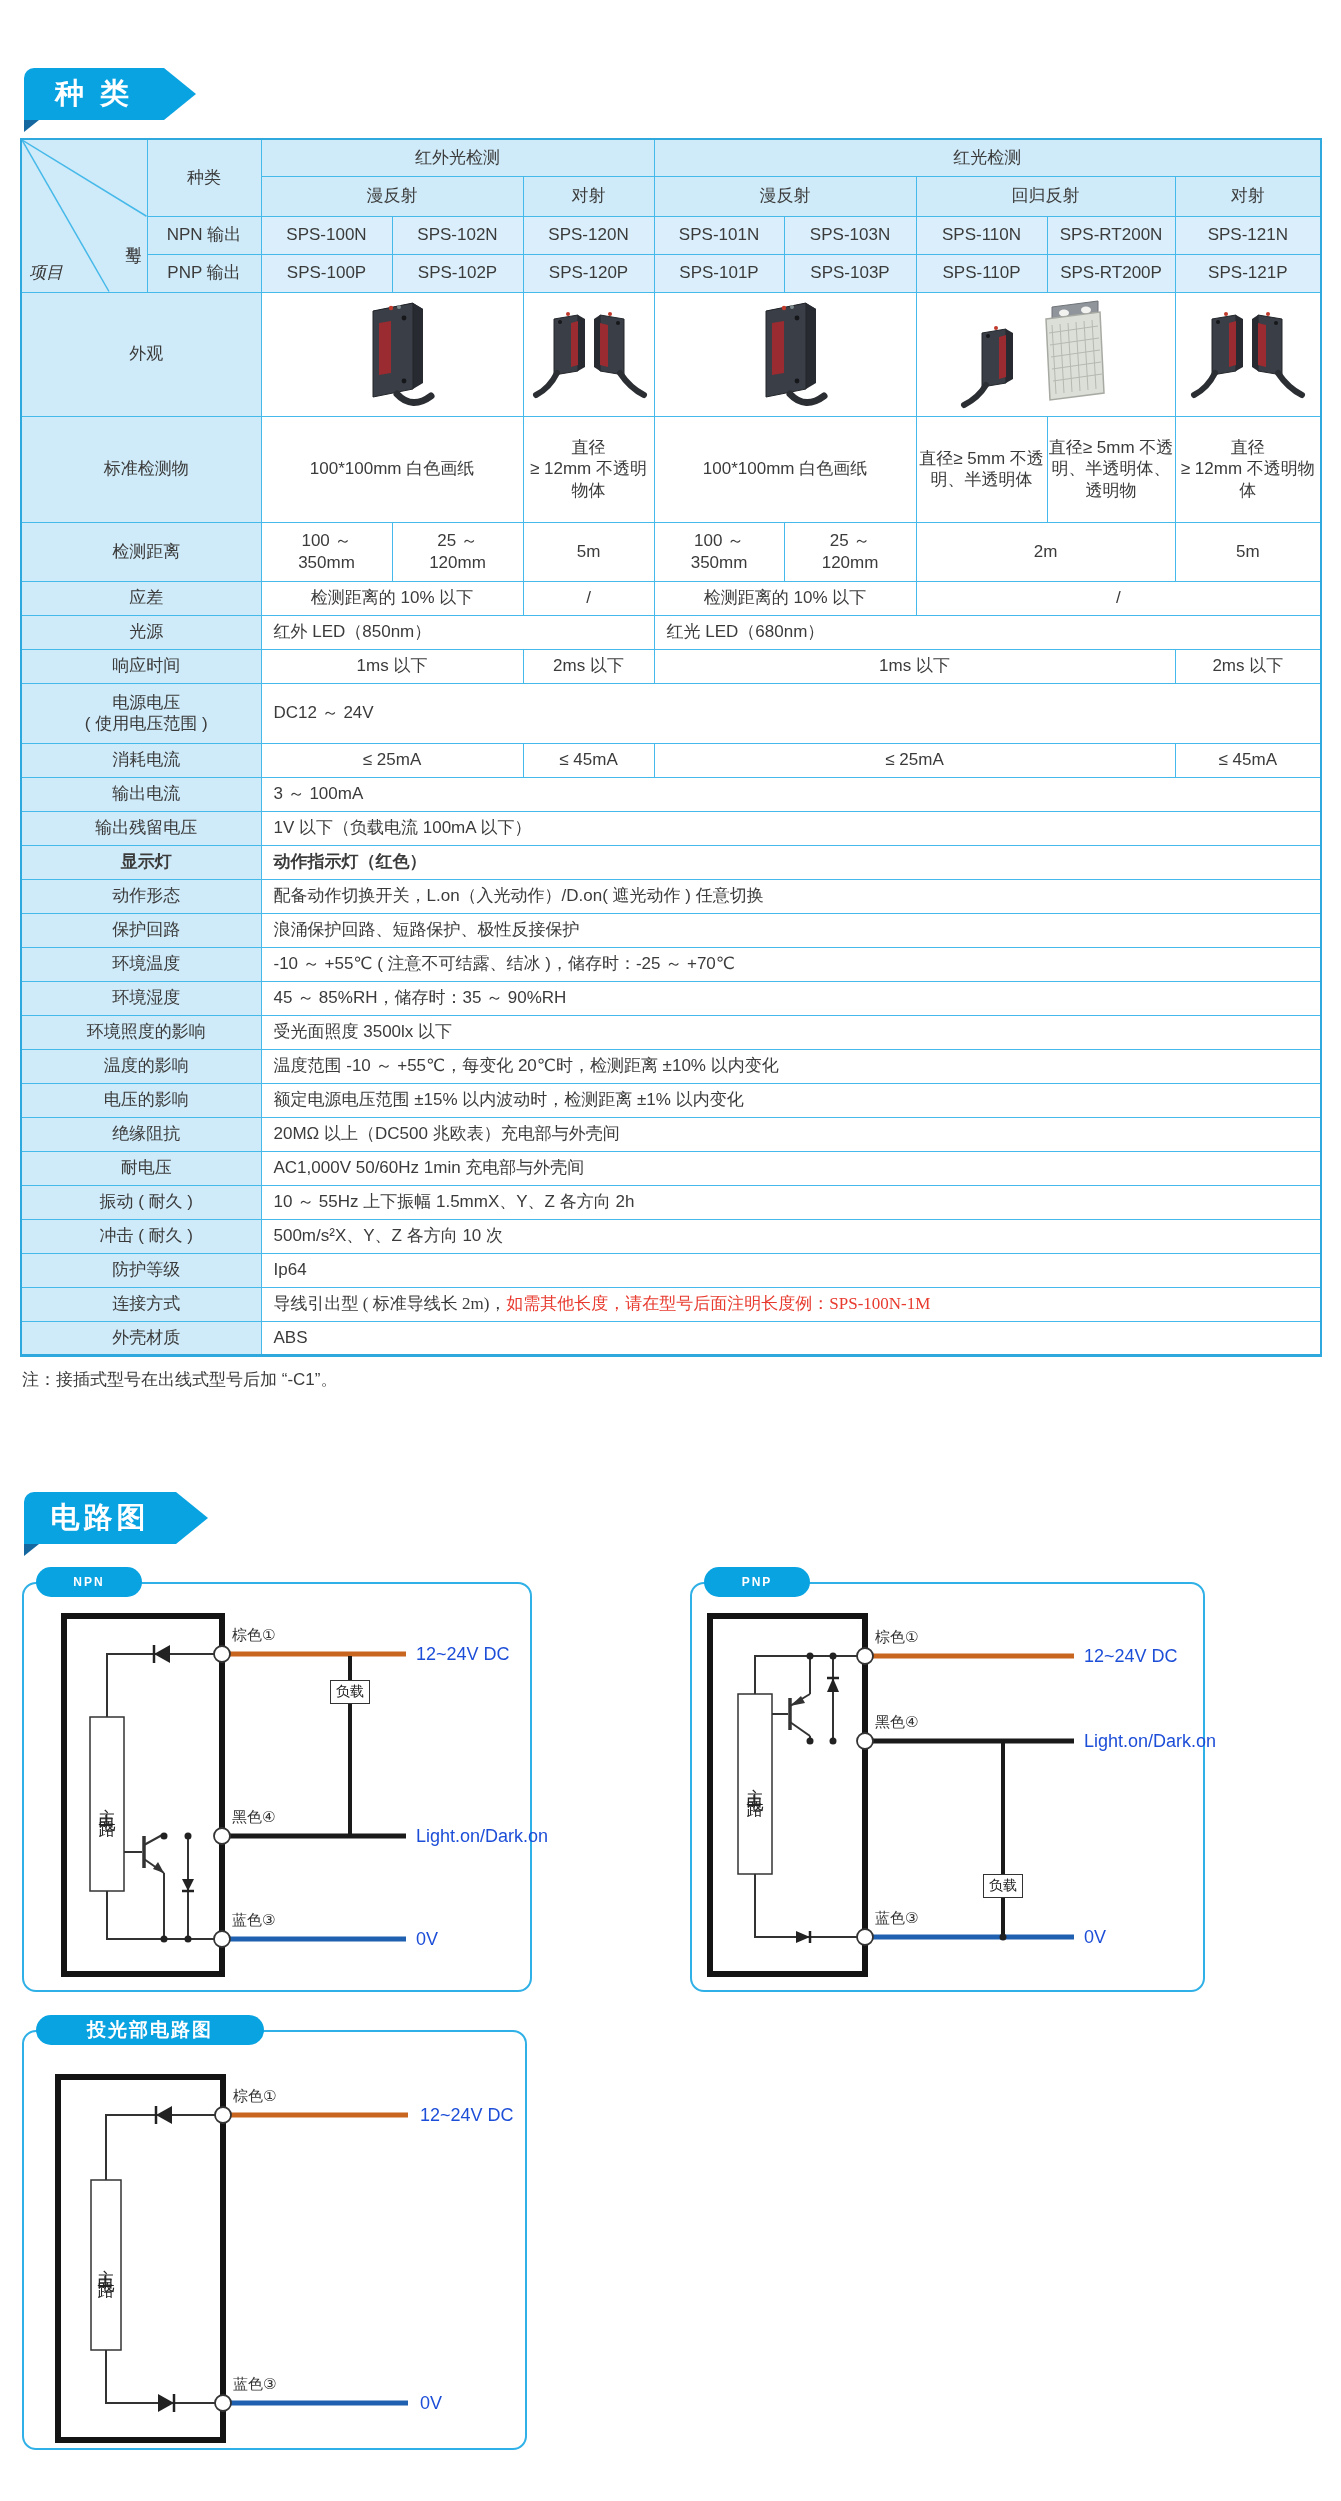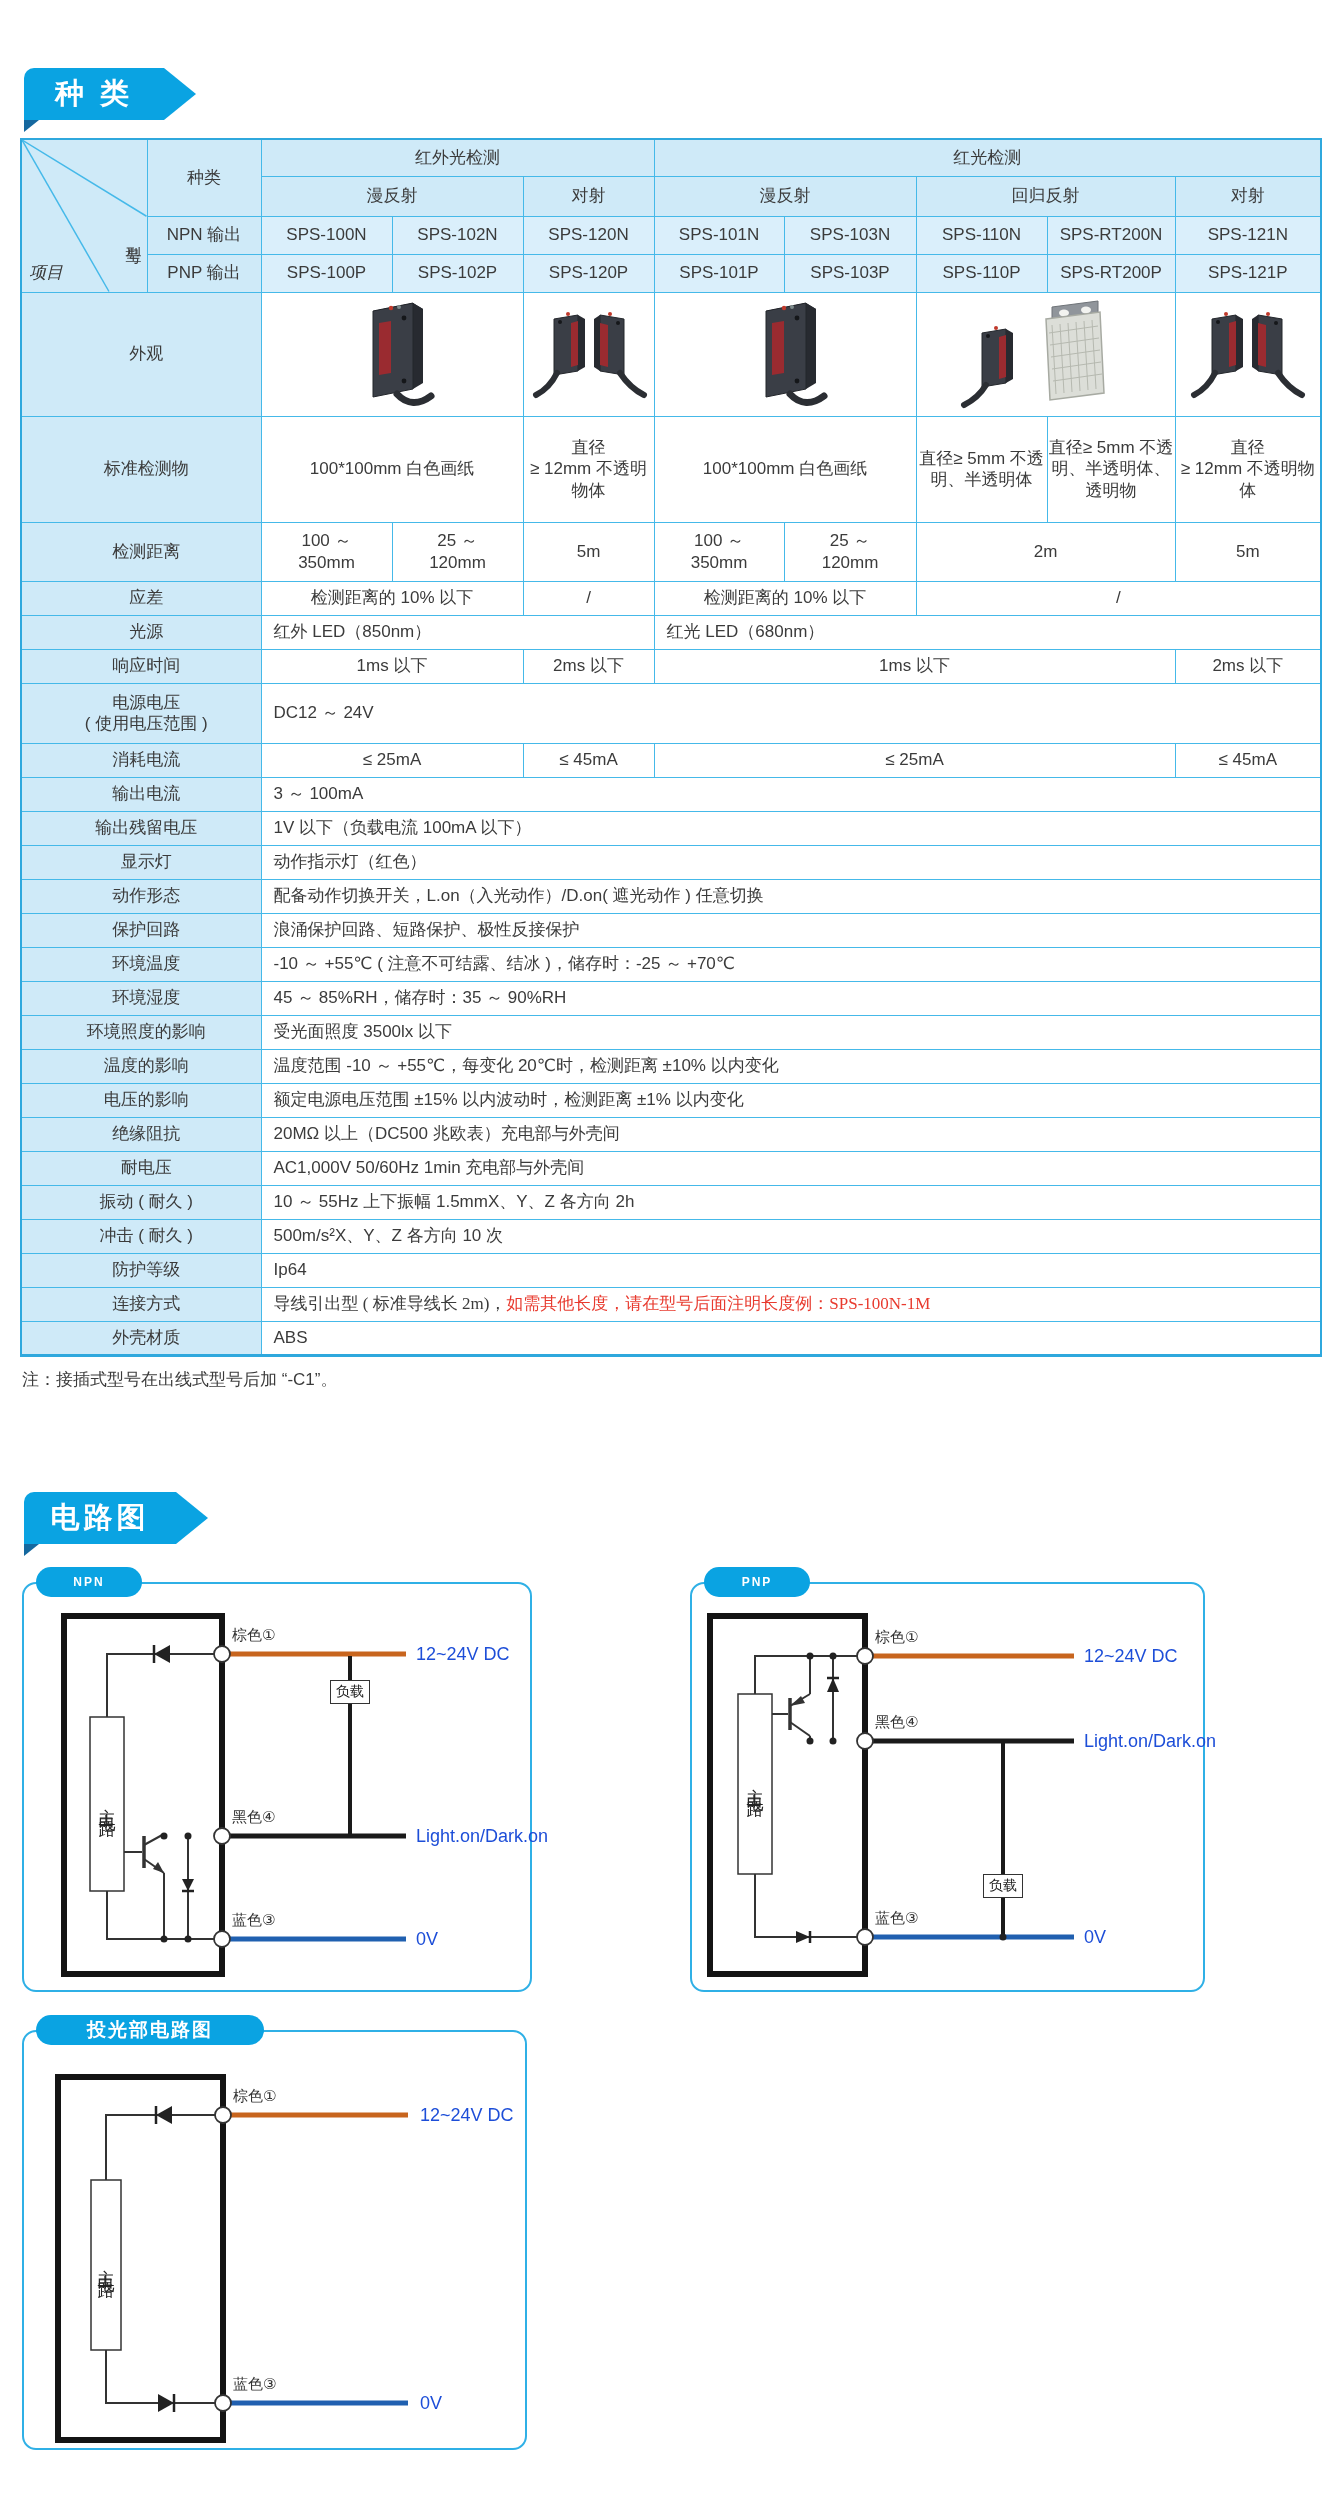--- a/index.html
+++ b/index.html
@@ -248,21 +248,21 @@
             <td class="data pre">≤ 45mA</td>
           </tr>
           <tr style="height: 34px;">
             <td class="rh" colspan="2">输出电流</td>
             <td class="data pre left" colspan="8">3 ～ 100mA</td>
           </tr>
           <tr style="height: 34px;">
             <td class="rh" colspan="2">输出残留电压</td>
             <td class="data pre left" colspan="8">1V 以下（负载电流 100mA 以下）</td>
           </tr>
-          <tr style="height: 34px;">
+          <tr style="height: 34px; font-weight: bold;">
             <td class="rh" colspan="2">显示灯</td>
             <td class="data pre left" colspan="8">动作指示灯（红色）</td>
           </tr>
           <tr style="height: 34px;">
             <td class="rh" colspan="2">动作形态</td>
             <td class="data pre left" colspan="8">配备动作切换开关，L.on（入光动作）/D.on( 遮光动作 ) 任意切换</td>
           </tr>
           <tr style="height: 34px;">
             <td class="rh" colspan="2">保护回路</td>
             <td class="data pre left" colspan="8">浪涌保护回路、短路保护、极性反接保护</td>

